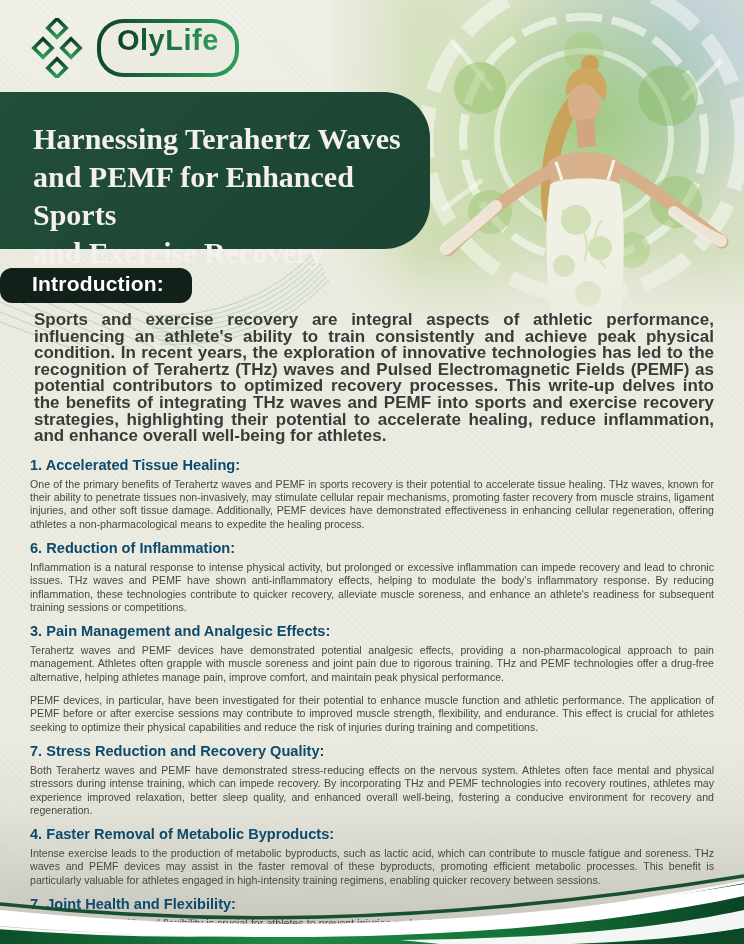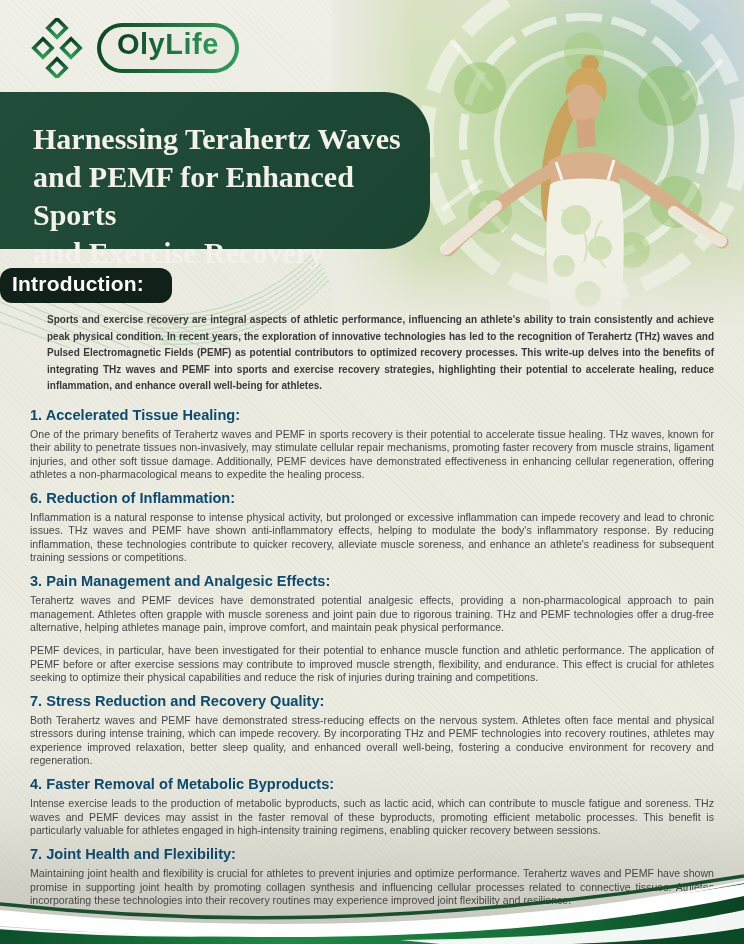--- a/index.html
+++ b/index.html
@@ -22,41 +22,41 @@
           linear-gradient(180deg,#e0e3cf,#e8e8d9);}
   .hero::before{content:"";position:absolute;inset:0;z-index:3;pointer-events:none;
         background:linear-gradient(90deg,#ecebe1 0%,rgba(236,235,225,0) 20%);}
   .hero::after{content:"";position:absolute;inset:0;z-index:3;pointer-events:none;
         background:linear-gradient(0deg,#ecebe1 0%,rgba(236,235,225,0) 24%);}
   .hero svg{position:absolute;inset:0;z-index:2;}
 
   
   .logo-row{position:absolute;left:30px;top:18px;z-index:4;display:flex;align-items:center;gap:13px;}
   .wordmark-border{background:linear-gradient(100deg,#0e4426,#2ca05c);border-radius:26px;padding:4px;}
-  .wordmark-inner{background:#ecebe1;border-radius:22px;padding:1px 16px 8px 16px;}
+  .wordmark-inner{background:#ecebe1;border-radius:22px;padding:1px 16px 16px 16px;}
   .wordmark{font-size:29px;font-weight:700;letter-spacing:.5px;
         background:linear-gradient(100deg,#0c3f24,#2ca05c);
         -webkit-background-clip:text;background-clip:text;color:transparent;}
 
   
   .banner{position:absolute;left:0;top:92px;width:430px;height:157px;z-index:5;
         background:linear-gradient(135deg,#214e3a,#1b4432);
         border-radius:0 46px 46px 0;}
   .banner h1{margin:0;padding:28px 0 0 33px;font-family:"Liberation Serif","DejaVu Serif",serif;
         font-weight:700;font-size:30px;line-height:38px;color:#f3f1ea;white-space:pre-line;}
 
   
   .mesh{position:absolute;left:0;top:238px;z-index:2;pointer-events:none;}
 
   
   .content{position:absolute;left:30px;top:268px;width:684px;z-index:4;}
   .intro-label{display:inline-block;margin-left:-30px;background:#11211a;color:#ffffff;
         font-size:21px;font-weight:700;letter-spacing:.2px;
-        padding:4px 28px 7px 12px;border-radius:12px;}
-  .intro-text{margin:9px 0 13px 17px;font-size:10px;line-height:16.6px;font-weight:700;
+        padding:4px 28px 7px 32px;border-radius:12px;}
+  .intro-text{margin:9px 0 13px 4px;font-size:17px;line-height:16.6px;font-weight:700;
         color:#3a3a3a;text-align:justify;}
   .sec{margin:0 0 5px 0;}
   .sec-h{margin:0 0 5px 0;font-size:14.6px;line-height:15px;font-weight:700;color:#0c4a6e;}
   .sec-b{margin:0 0 10px 0;font-size:10.6px;line-height:13.3px;color:#474747;text-align:justify;}
 
   
   .footer-svg{position:absolute;left:0;bottom:0;width:744px;height:92px;z-index:6;pointer-events:none;display:block;}
   .bottom-shade{position:absolute;left:0;bottom:0;width:744px;height:130px;z-index:1;pointer-events:none;
         background:linear-gradient(180deg,rgba(0,0,0,0),rgba(168,168,160,.35));}
 </style>

